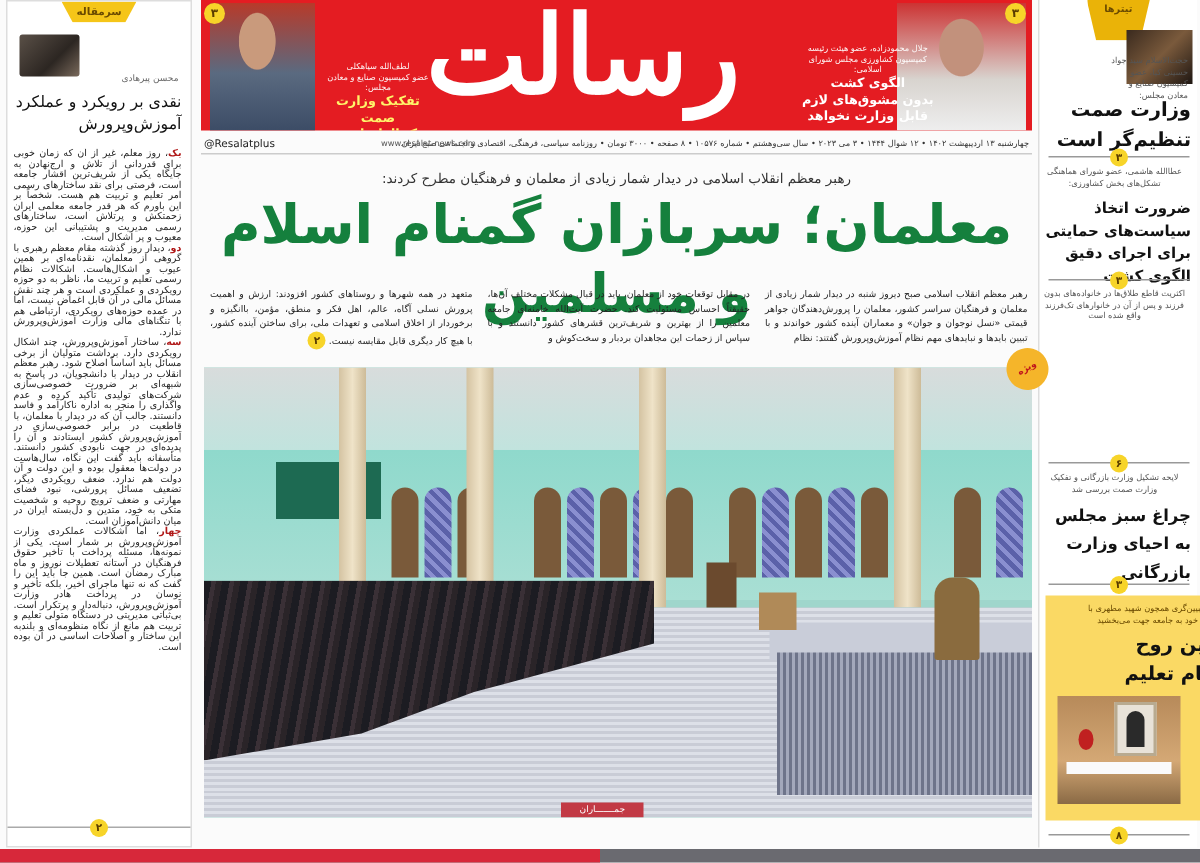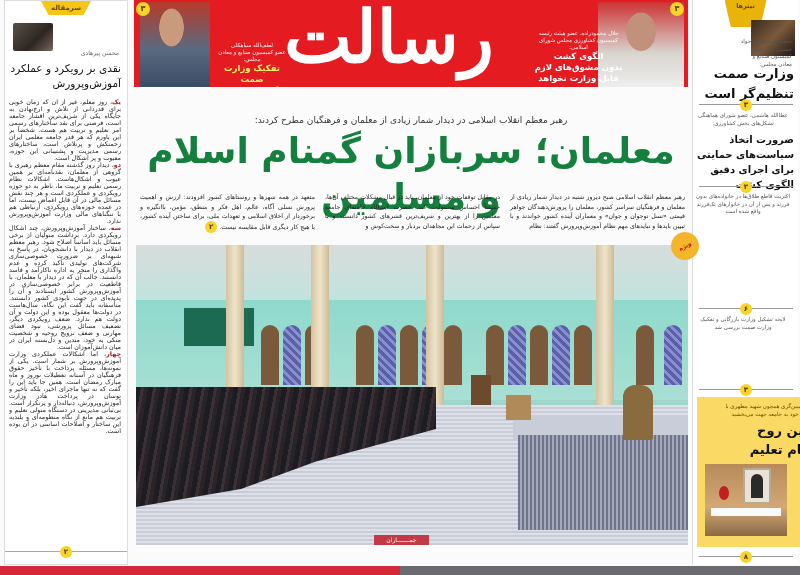--- a/index.html
+++ b/index.html
@@ -107,20 +107,25 @@
     <div class="ms-badge" style="right:4px;top:2px">۳</div>
     <div class="ms-text" style="right:62px;top:30px;width:95px">
       <div class="sm">جلال محمودزاده، عضو هیئت رئیسه</div>
       <div class="sm">کمیسیون کشاورزی مجلس شورای اسلامی:</div>
       <div class="hl w">الگوی کشت</div>
       <div class="hl w">بدون مشوق‌های لازم</div>
       <div class="hl w">قابل وزارت نخواهد بود</div>
     </div>
   </div>
 
+  <div class="infobar">
+    <span class="dateline">چهارشنبه ۱۳ اردیبهشت ۱۴۰۲ • ۱۲ شوال ۱۴۴۴ • ۳ می ۲۰۲۳ • سال سی‌وهشتم • شماره ۱۰۵۷۶ • ۸ صفحه • ۳۰۰۰ تومان • روزنامه سیاسی، فرهنگی، اقتصادی و اجتماعی صبح ایران</span>
+    <span class="site" dir="ltr">www.resalat-news.com</span>
+    <span class="twitter" dir="ltr">@Resalatplus</span>
+  </div>
 
   <div class="kicker">رهبر معظم انقلاب اسلامی در دیدار شمار زیادی از معلمان و فرهنگیان مطرح کردند:</div>
   <div class="headline">معلمان؛ سربازان گمنام اسلام و مسلمین</div>
   <div class="cols">
     <div class="col" style="right:0">رهبر معظم انقلاب اسلامی صبح دیروز شنبه در دیدار شمار زیادی از معلمان و فرهنگیان سراسر کشور، معلمان را پرورش‌دهندگان جواهر قیمتی «نسل نوجوان و جوان» و معماران آینده کشور خواندند و با تبیین بایدها و نبایدهای مهم نظام آموزش‌وپرورش گفتند: نظام</div>
     <div class="col" style="right:185px">در مقابل توقعات خود از معلمان، باید در قبال مشکلات مختلف آن‌ها، حقیقتاً احساس مسئولیت کند. حضرت آیت‌الله خامنه‌ای جامعه معلمین را از بهترین و شریف‌ترین قشرهای کشور دانستند و با سپاس از زحمات این مجاهدان بردبار و سخت‌کوش و</div>
     <div class="col" style="right:370px">
       <span>متعهد در همه شهرها و روستاهای کشور افزودند: ارزش و اهمیت پرورش نسلی آگاه، عالم، اهل فکر و منطق، مؤمن، باانگیزه و برخوردار از اخلاق اسلامی و تعهدات ملی، برای ساختن آینده کشور، با هیچ کار دیگری قابل مقایسه نیست.</span>
       <span class="pagenum">۲</span>
     </div>
@@ -176,20 +181,21 @@
         <span class="pagenum">۳</span>
       </div>
 
     <div class="r-small" style="top:193px;width:98px;text-align:center">اکثریت قاطع طلاق‌ها در خانواده‌های بدون فرزند و پس از آن در خانوارهای تک‌فرزند واقع شده است</div>
     <div class="lead-badge">ویژه</div>
     <div class="r-div" style="top:308px">
         <span class="pagenum">۶</span>
       </div>
 
     <div class="r-small" style="top:316px;width:98px;text-align:center">لایحه تشکیل وزارت بازرگانی و تفکیک وزارت صمت بررسی شد</div>
+    <div class="r-head" style="top:334px;font-size:11px;line-height:19px">چراغ سبز مجلس به احیای وزارت بازرگانی</div>
     <div class="r-div" style="top:389px">
         <span class="pagenum">۳</span>
       </div>
 
     <div class="yellow-box">
       <div class="r-small" style="top:6px;right:3px;width:92px;text-align:center;color:#6a4a00">معلم تبیین‌گری همچون شهید مطهری با قلم خود به جامعه جهت می‌بخشید</div>
       <div class="r-head" style="top:24px;right:0;width:98px;font-size:13px;line-height:19px">تبیین روح مقام تعلیم</div>
       <div class="frame-img">
         <div class="frame"></div>
         <div class="flowers"></div>

